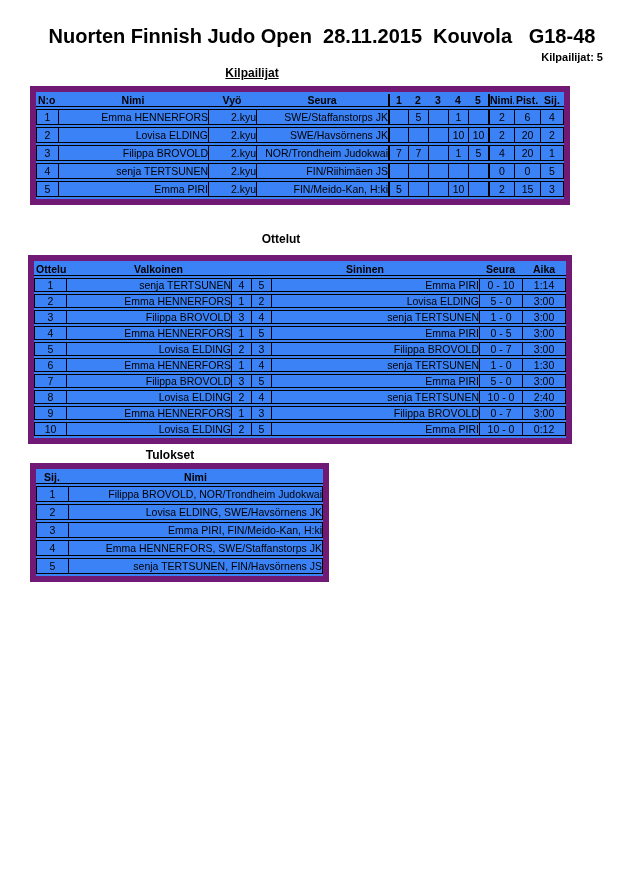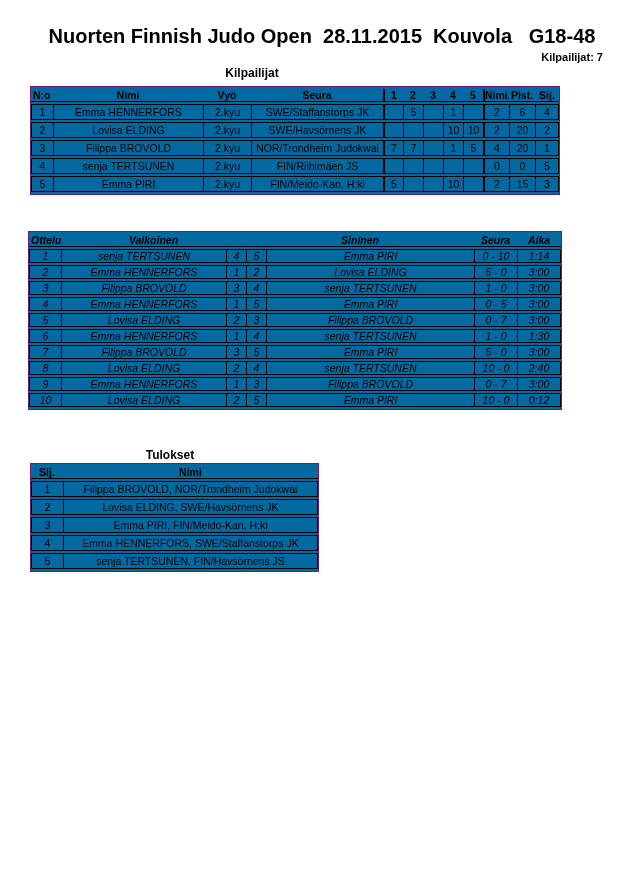--- a/index.html
+++ b/index.html
@@ -3,47 +3,47 @@
 <meta charset="utf-8">
 <style>
   html,body {margin:0; padding:0; background:#fff;}
   .page {position:relative; width:630px; height:891px; background:#ffffff;
          font-family:"Liberation Sans", sans-serif; color:#000; overflow:hidden;}
   .title {position:absolute; top:25px; left:0; width:630px; text-align:center;
           font-size:20px; font-weight:bold; white-space:pre;margin-left:7px;}
   .count {position:absolute; top:51px; left:0; width:603px; text-align:right;
           font-size:11px; font-weight:bold;}
   .caption {position:absolute; font-size:12px; font-weight:bold; text-align:center;}
-  #cap-competitors {top:66px;  left:30px; width:444px;}
+  #cap-competitors {top:66px;  left:30px; width:444px;text-decoration:underline;}
   #cap-matches     {top:232px; left:30px; width:502px;}
   #cap-results     {top:448px; left:30px; width:280px;}
   table {position:absolute; border-collapse:separate; border-spacing:0 2px;
-         border:1px solid #701a75; table-layout:fixed; background:#0369a1;}
+         border:6px solid #701a75; table-layout:fixed; background:#3b82f6;}
   #t-competitors {left:30px; top:86px;  width:528px;}
-  #t-matches     {left:28px; top:231px; width:532px;font-style:italic;}
+  #t-matches     {left:28px; top:255px; width:532px;}
   #t-results     {left:30px; top:463px; width:287px;}
   th, td {padding:0; font-size:10.5px; overflow:hidden; white-space:nowrap;
           vertical-align:middle;}
   th {font-weight:bold; height:12px; border:0; border-bottom:1px solid #000;}
   td {height:14px; border-top:1px solid #000; border-bottom:1px solid #000;
       border-left:1px solid #000; font-weight:normal;}
   td:last-child {border-right:1px solid #000;}
   #t-matches td {height:12px;}
   .c  {text-align:center;}
-  .l  {text-align:center; }
+  .l  {text-align:right; }
   .lh {text-align:left; padding-left:2px;}
   .tl {border-left:2px solid #000 !important;}
 </style>
 </head>
 <body>
 
 <div class="page">
 
   <div class="title">Nuorten Finnish Judo Open  28.11.2015  Kouvola   G18-48</div>
-  <div class="count">Kilpailijat: 7</div>
+  <div class="count">Kilpailijat: 5</div>
 
   <div class="caption" id="cap-competitors">Kilpailijat</div>
 
   <table id="t-competitors">
     <colgroup>
       <col style="width:22px">
         <col style="width:150px">
         <col style="width:48px">
         <col style="width:132px">
       <col style="width:20px">

